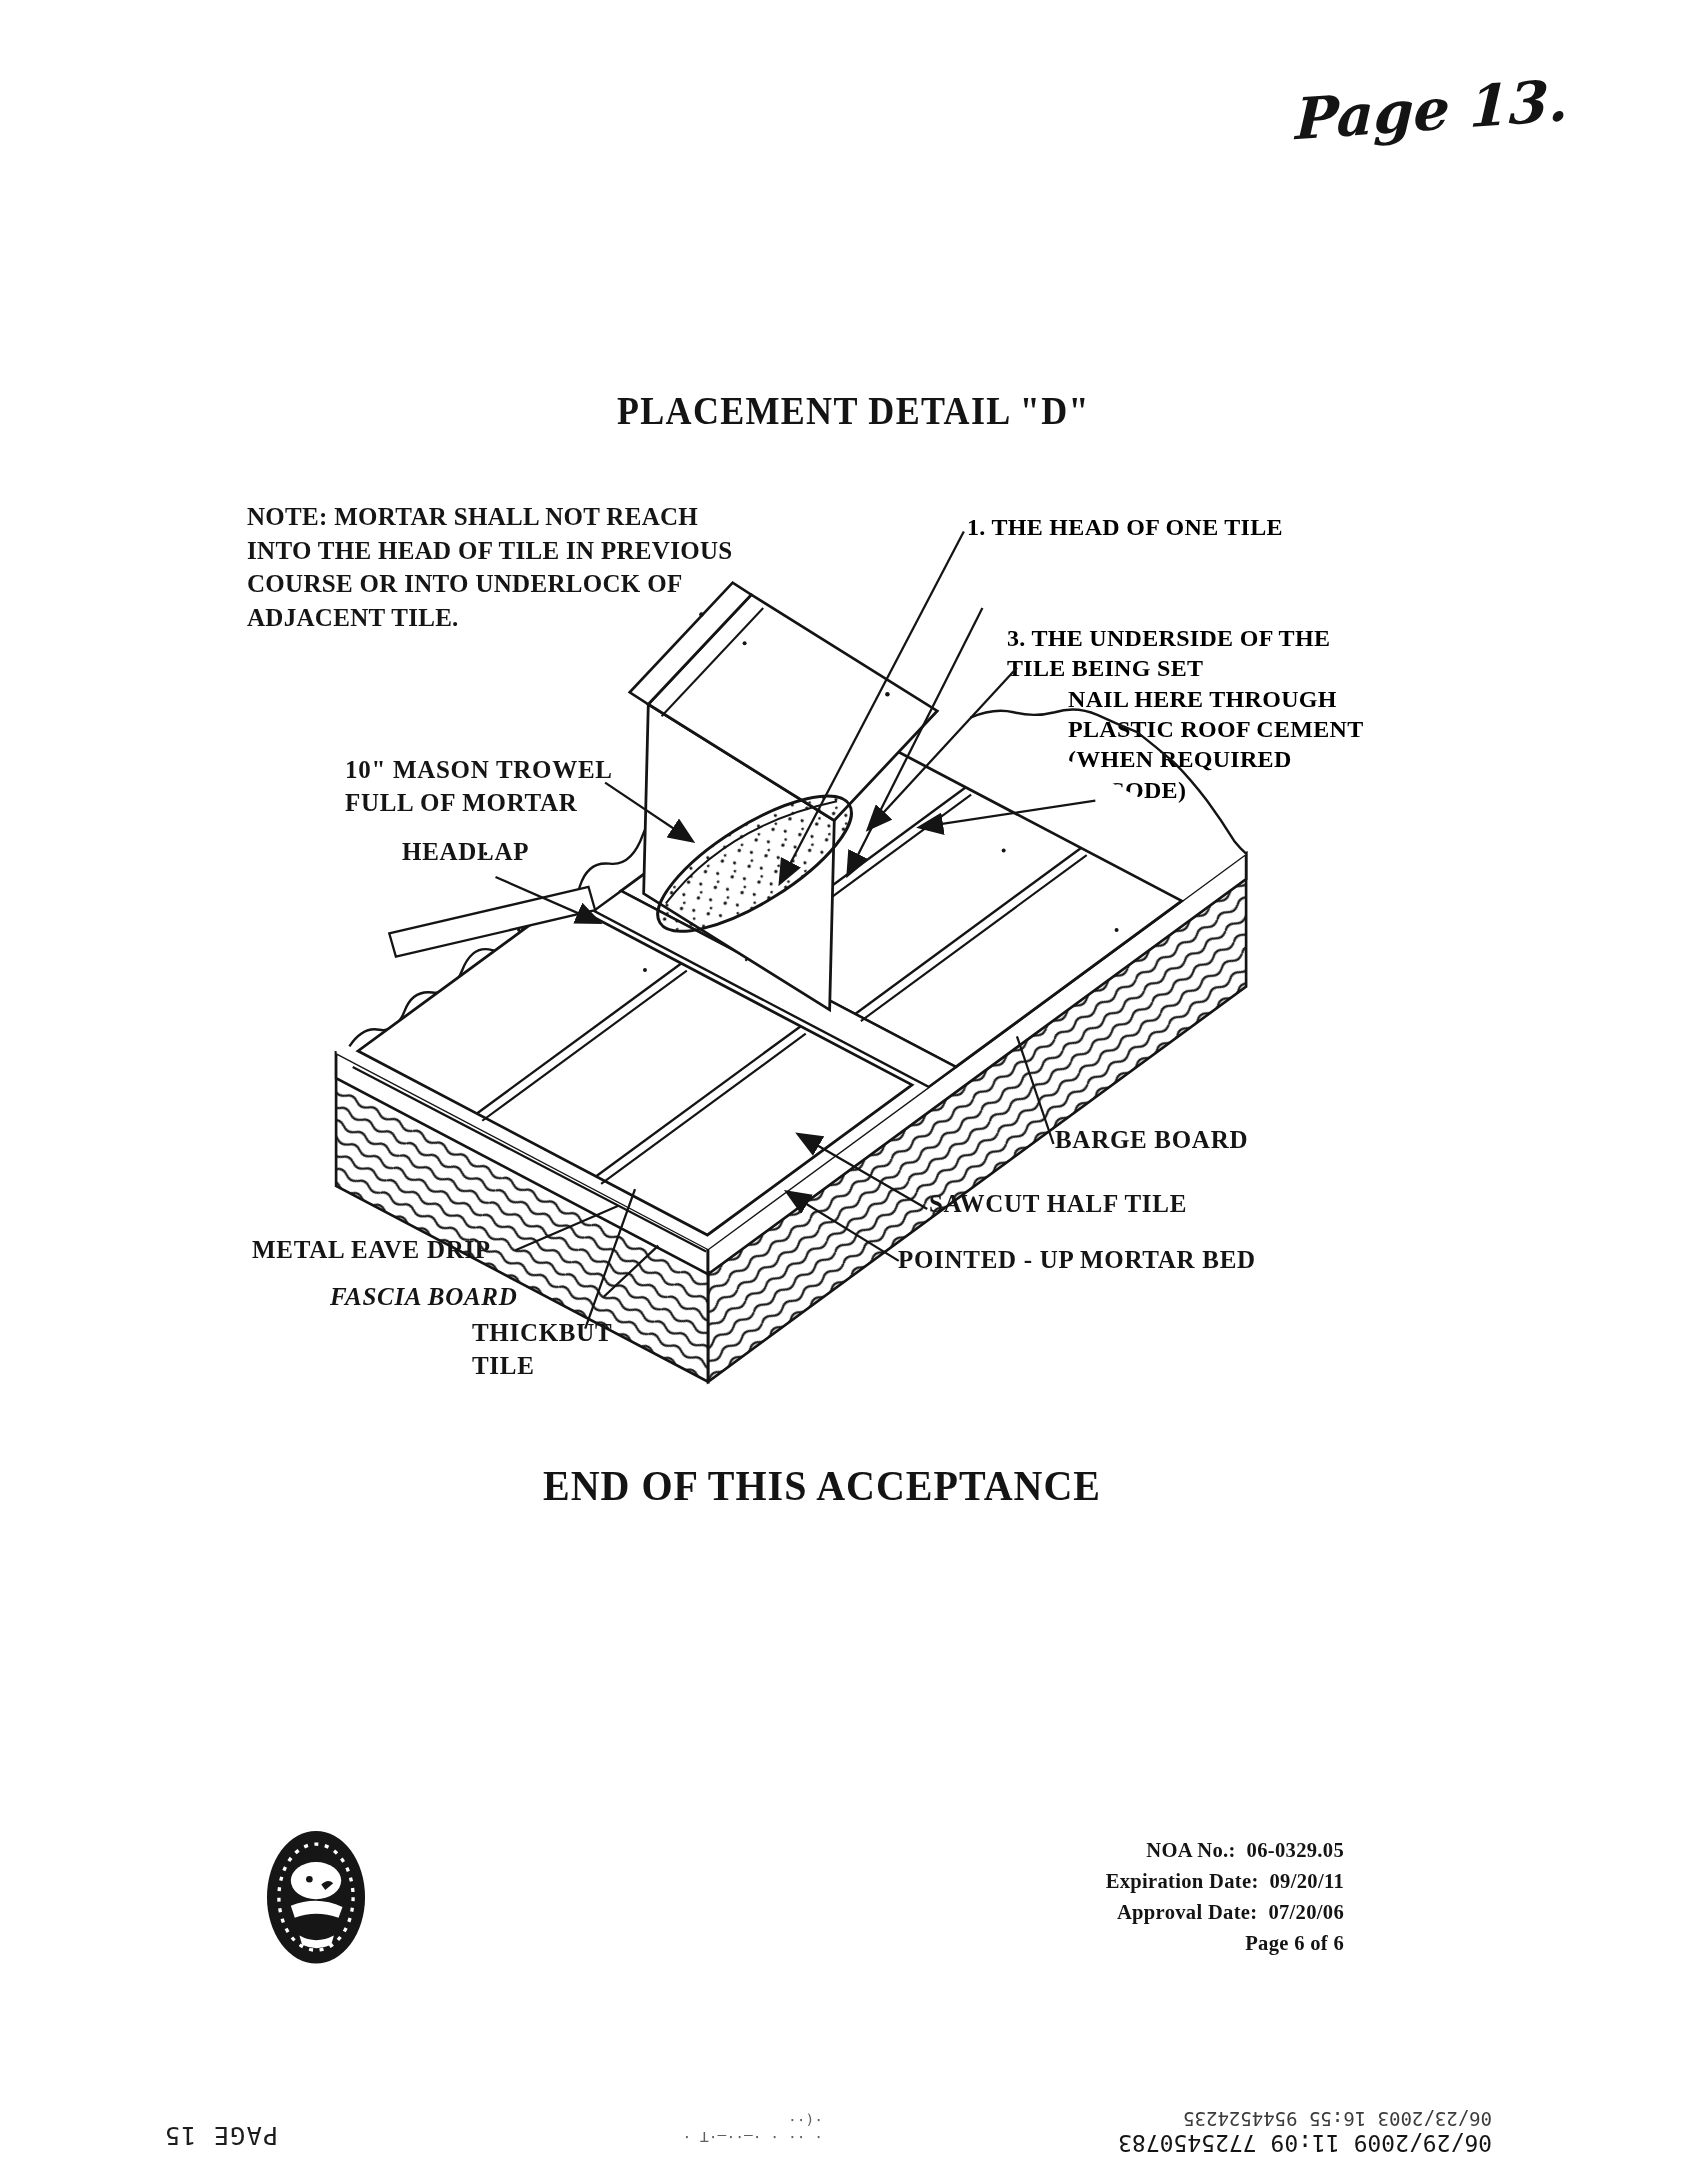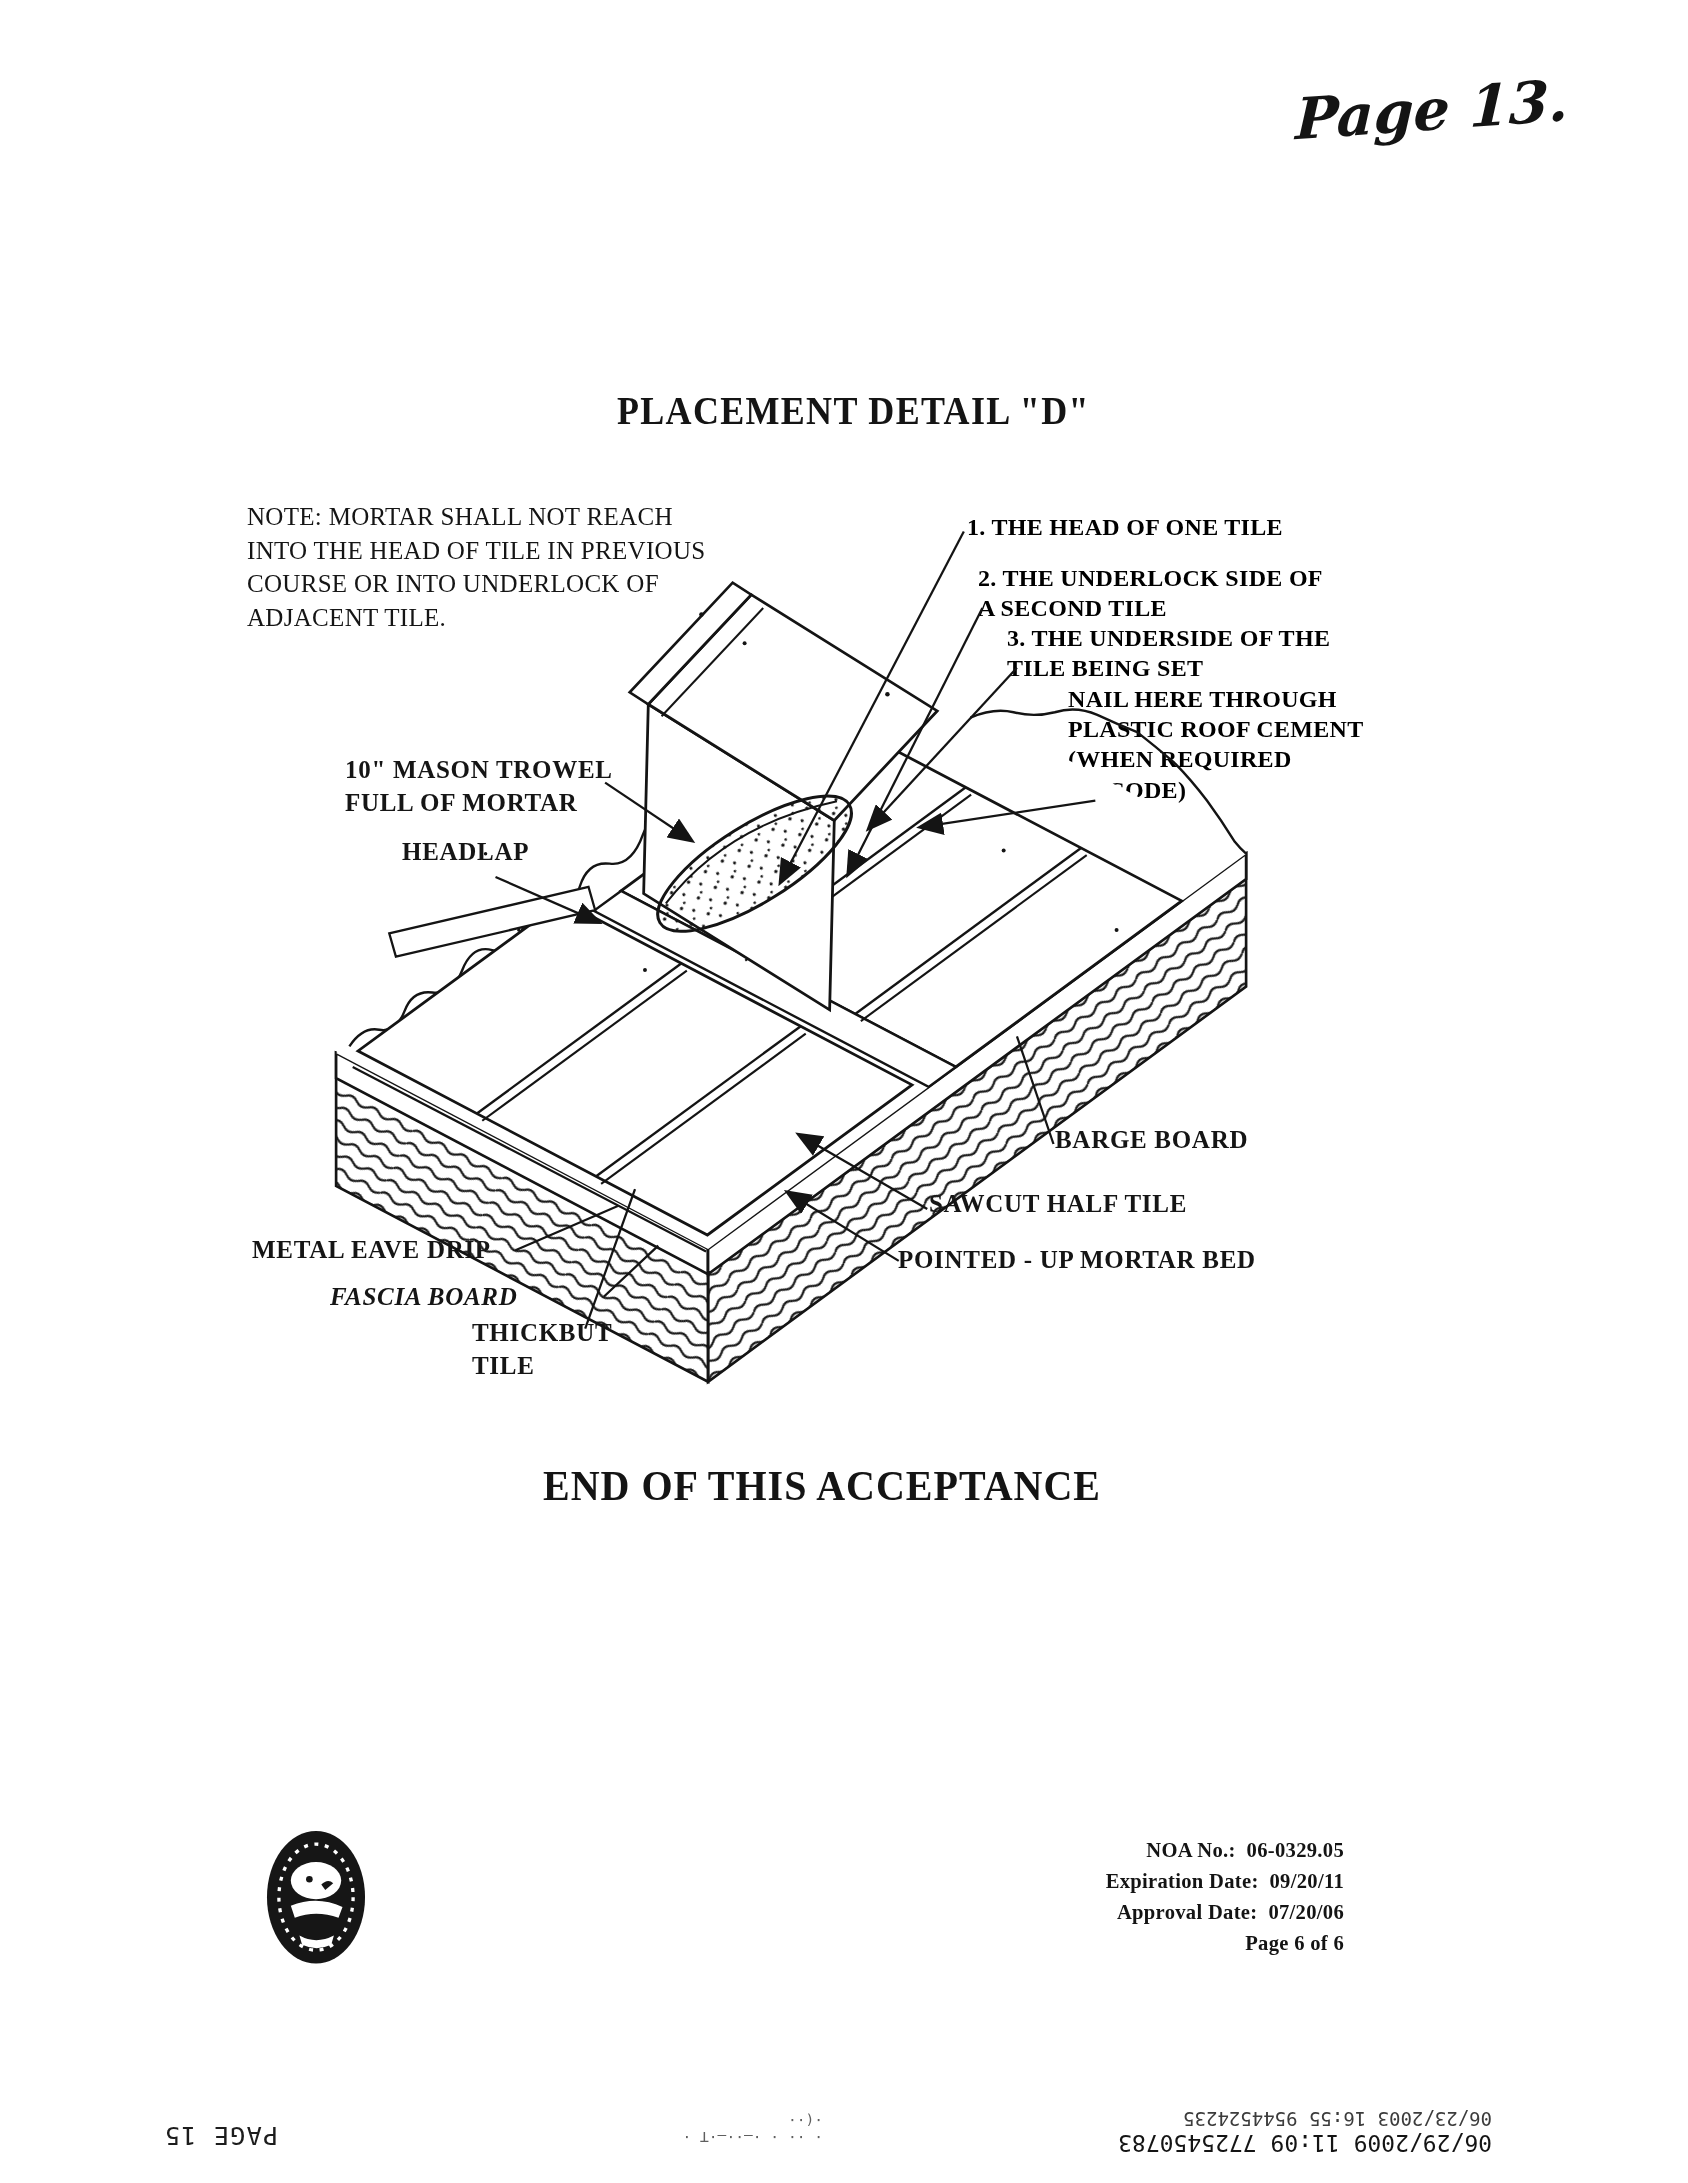--- a/index.html
+++ b/index.html
@@ -8,39 +8,37 @@
   .ml{white-space:pre-line;}
   .abs{position:absolute;}
   .lbl{font-weight:bold;font-size:25px;line-height:1.3;letter-spacing:0.7px;color:#151515;}
   .callout{font-weight:bold;font-size:24px;line-height:1.26;letter-spacing:0.3px;color:#000000;}
   .title{font-weight:bold;font-size:36px;letter-spacing:1.3px;transform:scaleY(1.12);transform-origin:left top;}
   .endline{font-weight:bold;font-size:40px;letter-spacing:1px;transform:scaleY(1.08);transform-origin:left top;}
   .handwrite{font-family:"DejaVu Serif",serif;font-style:italic;font-weight:bold;font-size:57px;
              transform:rotate(-4deg) skewX(-6deg);transform-origin:left top;}
   .approval{font-weight:bold;font-size:20.6px;line-height:1.5;text-align:right;letter-spacing:0.3px;}
   .fax{font-family:"DejaVu Sans Mono",monospace;transform:rotate(180deg);}
-  .note{font-weight:normal;font-size:25px;line-height:1.34;letter-spacing:0.3px;color:#151515;}
+  .note{font-weight:bold;font-size:25px;line-height:1.34;letter-spacing:0.3px;color:#151515;}
 </style>
 </head>
 <body>
 
 <div id="page">
 
   <div class="abs handwrite" style="left:1297px;top:85px;">Page 13.</div>
 
   <div class="abs title" style="left:617px;top:387px;">PLACEMENT DETAIL "D"</div>
 
   <div class="abs note ml" style="left:247px;top:500px;width:492px;">NOTE: MORTAR SHALL NOT REACH
 INTO THE HEAD OF TILE IN PREVIOUS
 COURSE OR INTO UNDERLOCK OF
 ADJACENT TILE.</div>
 
   <div class="abs callout" style="left:967px;top:512px;">1. THE HEAD OF ONE TILE</div>
-  <div class="abs callout ml" style="left:978px;top:563px;">2. THE UNDERLOCK SIDE OF
-A SECOND TILE</div>
   <div class="abs callout ml" style="left:1007px;top:623px;">3. THE UNDERSIDE OF THE
 TILE BEING SET</div>
   <div class="abs callout ml" style="left:1068px;top:684px;">NAIL HERE THROUGH
 PLASTIC ROOF CEMENT
 (WHEN REQUIRED
 BY CODE)</div>
 
   <div class="abs lbl ml" style="left:345px;top:754px;">10" MASON TROWEL
 FULL OF MORTAR</div>
   <div class="abs lbl" style="left:402px;top:836px;">HEADLAP</div>

